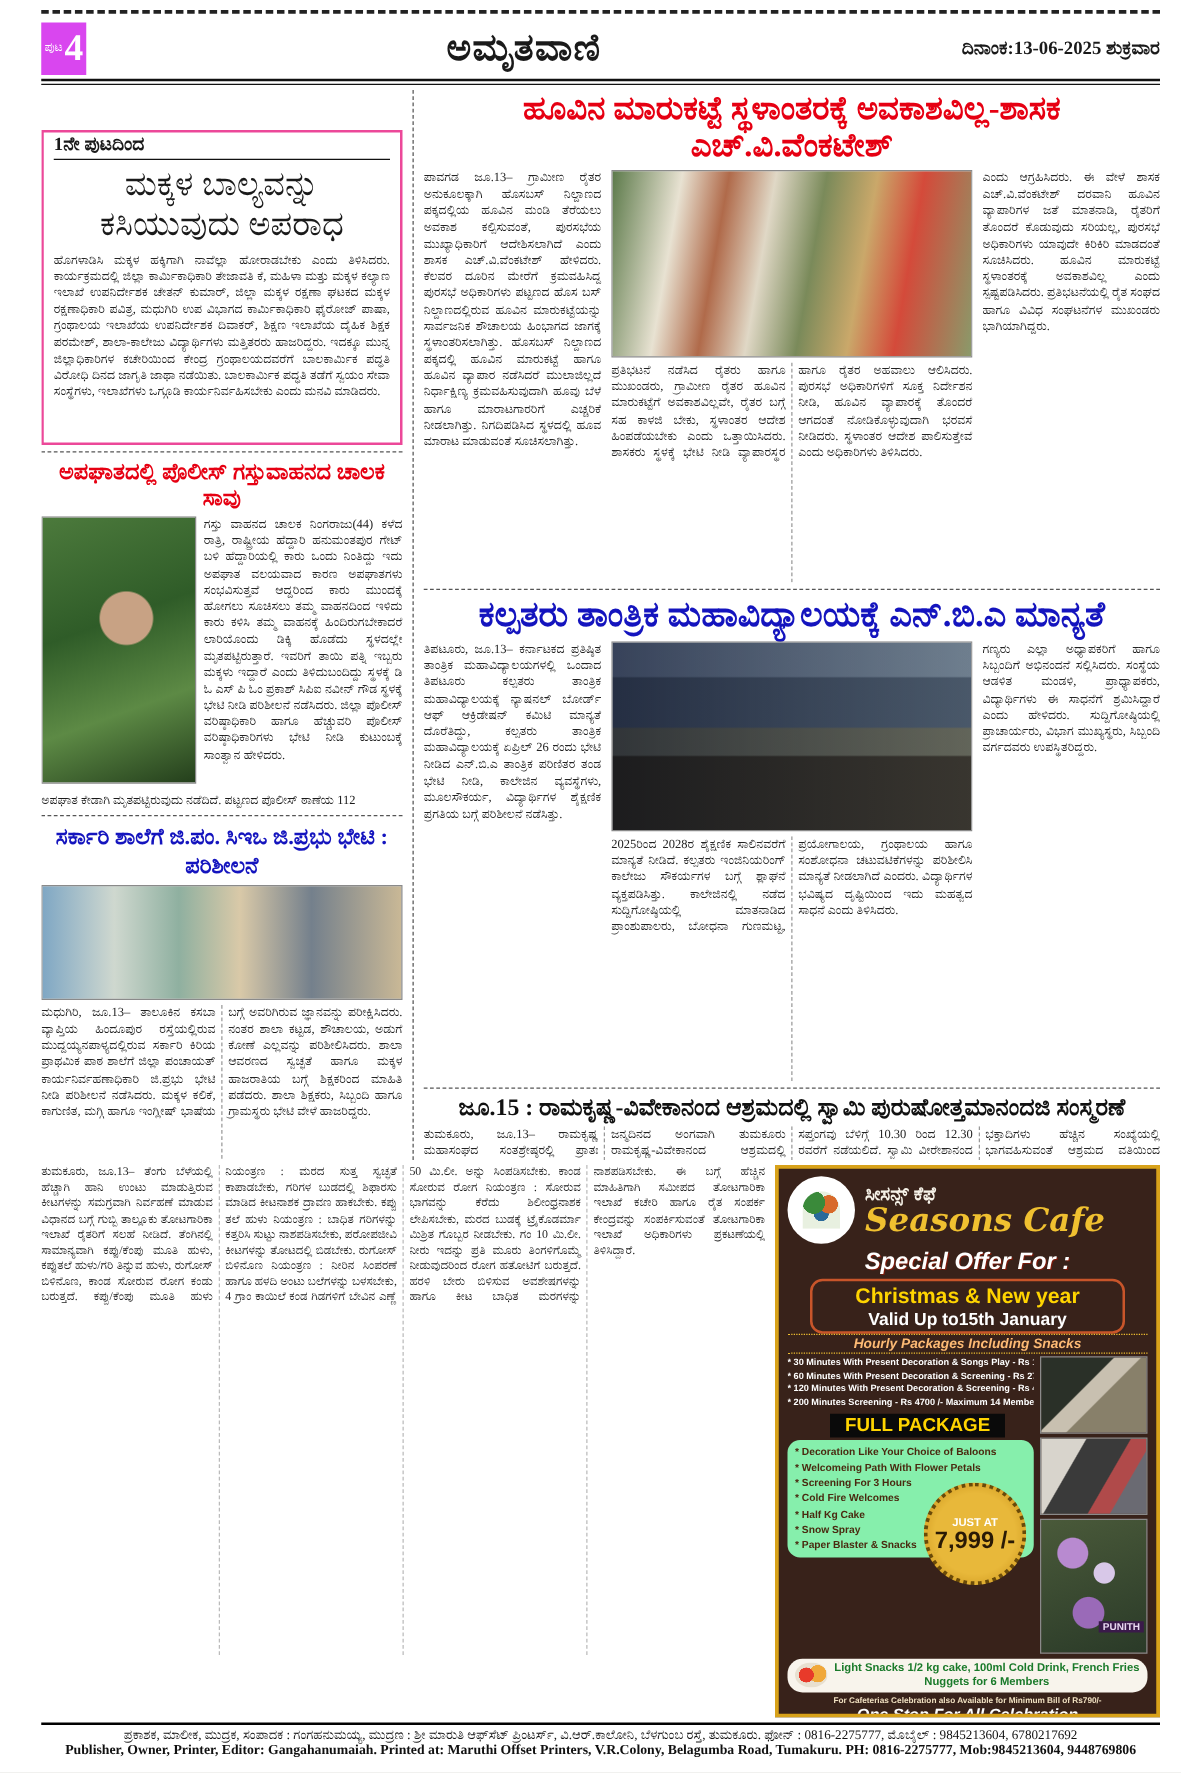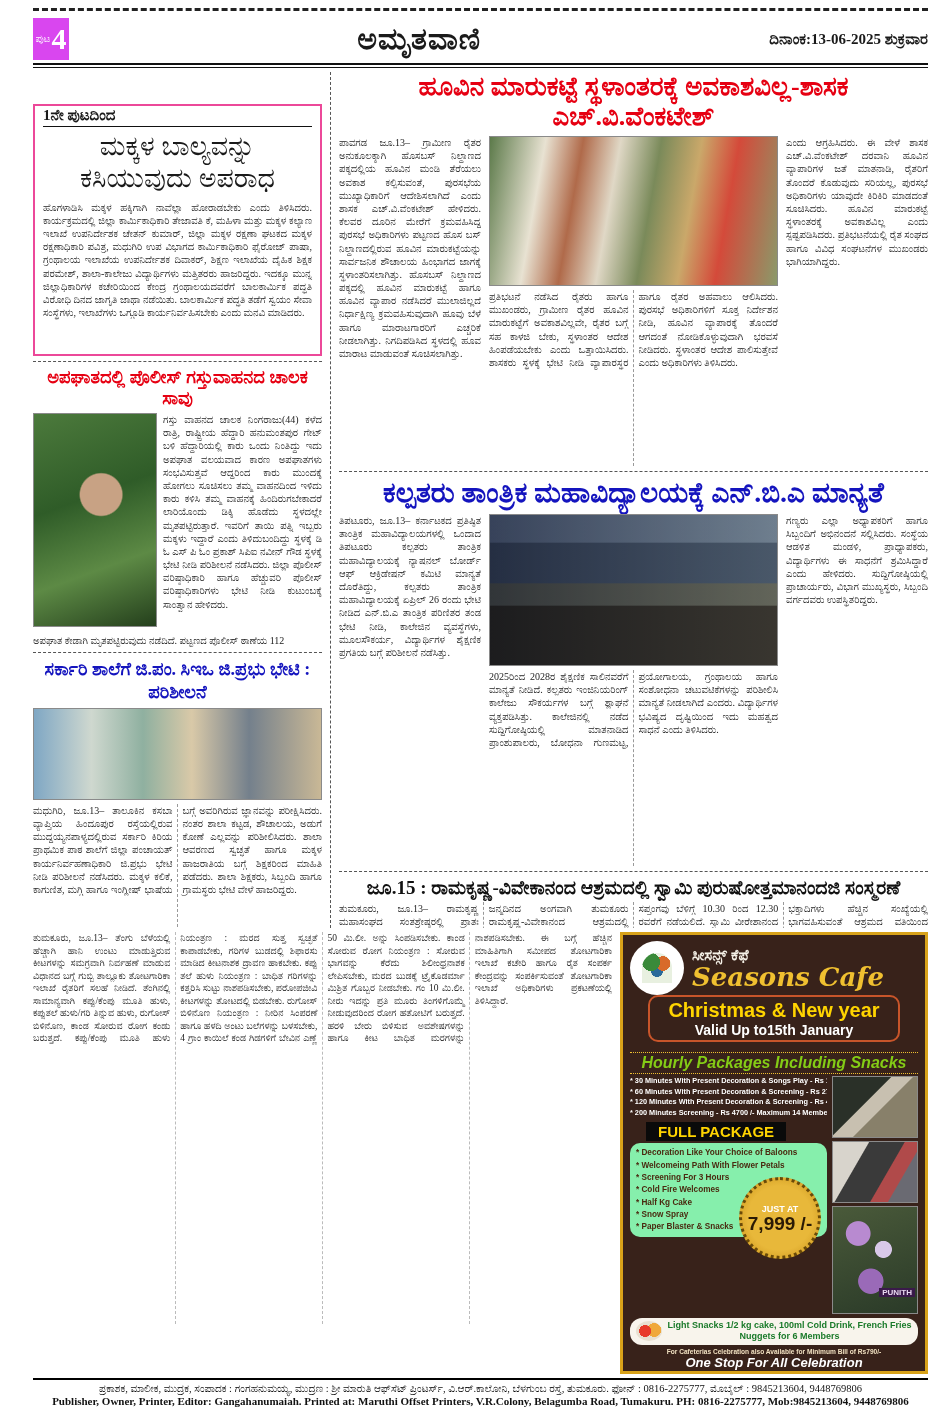--- a/index.html
+++ b/index.html
@@ -71,38 +71,38 @@
   .ad-logo{width:54px;height:54px;border-radius:50%;background:#fff;flex:none;display:flex;align-items:center;justify-content:center;}
   .ad-logo-tree{width:30px;height:30px;border-radius:50% 50% 0 0;
       background:radial-gradient(circle at 30% 30%,#3a8a3a 0 30%,transparent 31%),
                  radial-gradient(circle at 70% 35%,#d86a2a 0 25%,transparent 26%),
                  radial-gradient(circle at 50% 60%,#2a6a9a 0 25%,transparent 26%),#e8f0e0;}
   .ad-name-kn{font-size:15px;font-weight:bold;color:#f6f2e8;}
   .ad-name-en{font-size:26px;font-weight:bold;color:#f0c030;font-family:"DejaVu Serif",serif;font-style:italic;line-height:1;}
   .ad-offer{font-size:19px;font-weight:bold;font-style:italic;color:#fff;text-align:center;margin:4px 0 2px 0;
       text-shadow:1px 1px 0 #7a1a0a;}
   .ad-occasion-box{border:2px solid #c8552a;border-radius:10px;margin:0 18px;padding:2px 4px;text-align:center;}
-  .ad-occasion{font-size:20px;font-weight:bold;color:#ffd400;}
+  .ad-occasion{font-size:17px;font-weight:bold;color:#ffd400;}
   .ad-valid{font-size:14px;font-weight:bold;color:#fff;}
-  .ad-pkg-head{font-size:16px;font-weight:bold;font-style:italic;color:#84cc16;text-align:center;margin:10px 0 2px 0;
+  .ad-pkg-head{font-size:11px;font-weight:bold;font-style:italic;color:#fdba74;text-align:center;margin:0 0 2px 0;
       border-top:1px dotted #f0c030;border-bottom:1px dotted #f0c030;padding:1px 0;}
   .ad-mid{display:flex;gap:5px;}
   .ad-mid-left{flex:1;min-width:0;}
   .ad-pkg-line{font-size:7.3px;font-weight:bold;color:#fff;line-height:1.45;white-space:nowrap;overflow:hidden;}
   .ad-photos{width:86px;flex:none;display:flex;flex-direction:column;gap:3px;}
   .ad-photo1{height:62px;background:linear-gradient(135deg,#2a3028 0 40%,#c8c0b0 41% 55%,#88806a 56% 100%);}
   .ad-photo2{height:62px;background:linear-gradient(120deg,#d8d4cc 0 30%,#3a3a3a 31% 60%,#b04a4a 61% 75%,#6a6a72 76% 100%);}
   .ad-photo3{height:108px;position:relative;background:
       radial-gradient(circle at 30% 25%,#b88ad0 0 12%,transparent 13%),
       radial-gradient(circle at 60% 40%,#d8c8e8 0 10%,transparent 11%),
       radial-gradient(circle at 45% 70%,#9a6ab8 0 14%,transparent 15%),
       linear-gradient(160deg,#4a5a3a,#2a3a28);}
   .ad-punith{position:absolute;right:2px;bottom:16px;background:#3a1a4a;color:#e8d8f0;font-size:8px;font-weight:bold;padding:0 3px;}
   .ad-fullpkg-title{display:inline-block;background:#0a0a0a;color:#ffd400;font-size:15px;font-weight:bold;
-      padding:1px 12px;margin:4px 0 2px 16px;}
+      padding:1px 12px;margin:4px 0 2px 34px;}
   .ad-white-panel{position:relative;background:#86efac;border-radius:10px;padding:4px 6px;color:#4a2a10;}
   .ad-full-item{font-size:8.2px;font-weight:bold;line-height:1.5;}
   .ad-burst{position:absolute;right:6px;top:34px;width:76px;height:76px;border-radius:50%;
       background:radial-gradient(circle,#e8b83a 0 60%,#c89018 100%);border:3px dotted #6a4a08;
       display:flex;flex-direction:column;align-items:center;justify-content:center;}
   .ad-burst-label{font-size:9px;font-weight:bold;color:#fff;}
   .ad-burst-price{font-size:19px;font-weight:bold;color:#2a1a05;line-height:1;}
   .ad-snack-pill{display:flex;align-items:center;gap:5px;background:#f8f4ec;border-radius:12px;margin-top:4px;padding:2px 6px;}
   .ad-snack-icon{width:26px;height:20px;flex:none;border-radius:50%;
       background:radial-gradient(circle at 35% 50%,#e83a2a 0 30%,transparent 31%),
@@ -205,20 +205,21 @@
     <div class="ad">
       <div class="ad-top">
         <div class="ad-logo">
           <div class="ad-logo-tree"></div>
         </div>
         <div>
           <div class="ad-name-kn">ಸೀಸನ್ಸ್ ಕೆಫೆ</div>
           <div class="ad-name-en">Seasons Cafe</div>
         </div>
       </div>
+      <div class="ad-offer">Special Offer For :</div>
       <div class="ad-occasion-box">
         <div class="ad-occasion">Christmas &amp; New year</div>
         <div class="ad-valid">Valid Up to15th January</div>
       </div>
       <div class="ad-pkg-head">Hourly Packages Including Snacks</div>
 
       <div class="ad-mid">
         <div class="ad-mid-left">
           <div class="ad-pkg-line">* 30 Minutes With Present Decoration &amp; Songs Play -  Rs 1750 /-</div>
           <div class="ad-pkg-line">* 60 Minutes With Present Decoration &amp; Screening -  Rs 2750 /-</div>
@@ -252,16 +253,16 @@
         <div class="ad-snack-icon"></div>
         <div class="ad-snack-txt">Light Snacks 1/2 kg cake, 100ml Cold Drink, French Fries Nuggets for 6 Members</div>
       </div>
       <div class="ad-cafeteria">For Cafeterias Celebration also Available for Minimum Bill of Rs790/-</div>
       <div class="ad-onestop">One Stop For All Celebration</div>
 
     </div>
   </div>
 
   <div class="footer">
-    <div class="footer-kn">ಪ್ರಕಾಶಕ, ಮಾಲೀಕ, ಮುದ್ರಕ, ಸಂಪಾದಕ : ಗಂಗಹನುಮಯ್ಯ, ಮುದ್ರಣ : ಶ್ರೀ ಮಾರುತಿ ಆಫ್‌ಸೆಟ್ ಪ್ರಿಂಟರ್ಸ್, ವಿ.ಆರ್.ಕಾಲೋನಿ, ಬೆಳಗುಂಬ ರಸ್ತೆ, ತುಮಕೂರು. ಫೋನ್ : 0816-2275777,  ಮೊಬೈಲ್ : 9845213604, 9448769806</div>
+    <div class="footer-kn">ಪ್ರಕಾಶಕ, ಮಾಲೀಕ, ಮುದ್ರಕ, ಸಂಪಾದಕ : ಗಂಗಹನುಮಯ್ಯ, ಮುದ್ರಣ : ಶ್ರೀ ಮಾರುತಿ ಆಫ್‌ಸೆಟ್ ಪ್ರಿಂಟರ್ಸ್, ವಿ.ಆರ್.ಕಾಲೋನಿ, ಬೆಳಗುಂಬ ರಸ್ತೆ, ತುಮಕೂರು. ಫೋನ್ : 0816-2275777,  ಮೊಬೈಲ್ : 9845213604, 6780217692</div>
     <div class="footer-en">Publisher, Owner, Printer, Editor: Gangahanumaiah. Printed at: Maruthi Offset Printers, V.R.Colony, Belagumba Road, Tumakuru. PH: 0816-2275777,  Mob:9845213604, 9448769806</div>
   </div>
 </div>
 
 </body></html>

